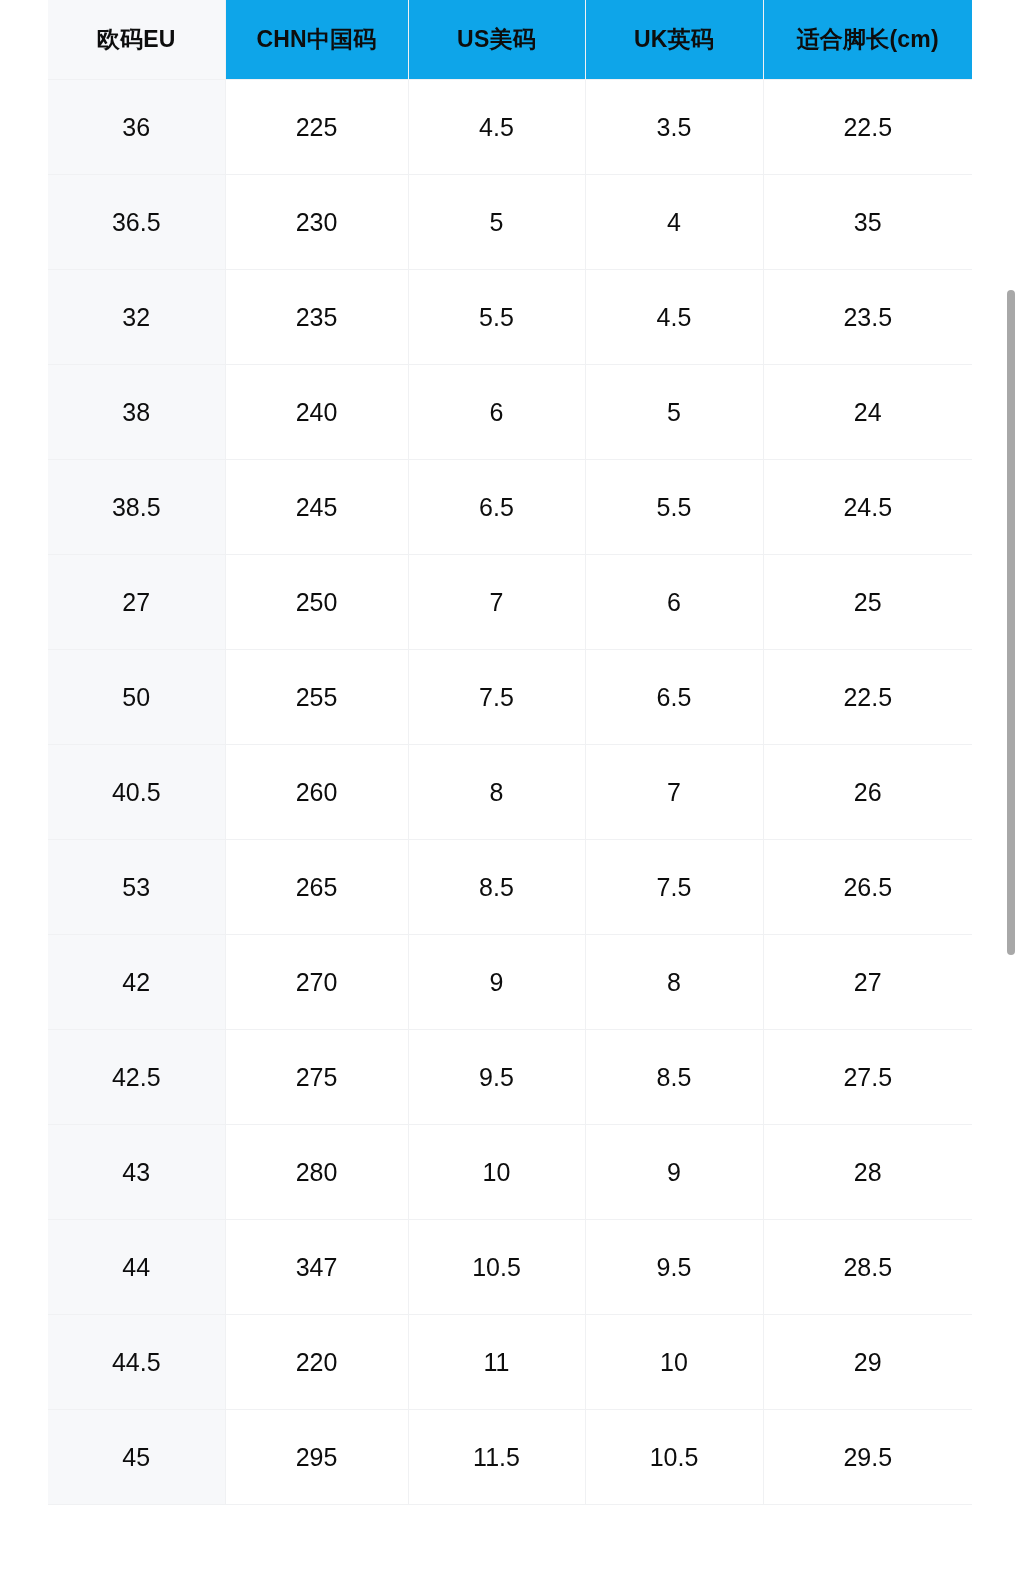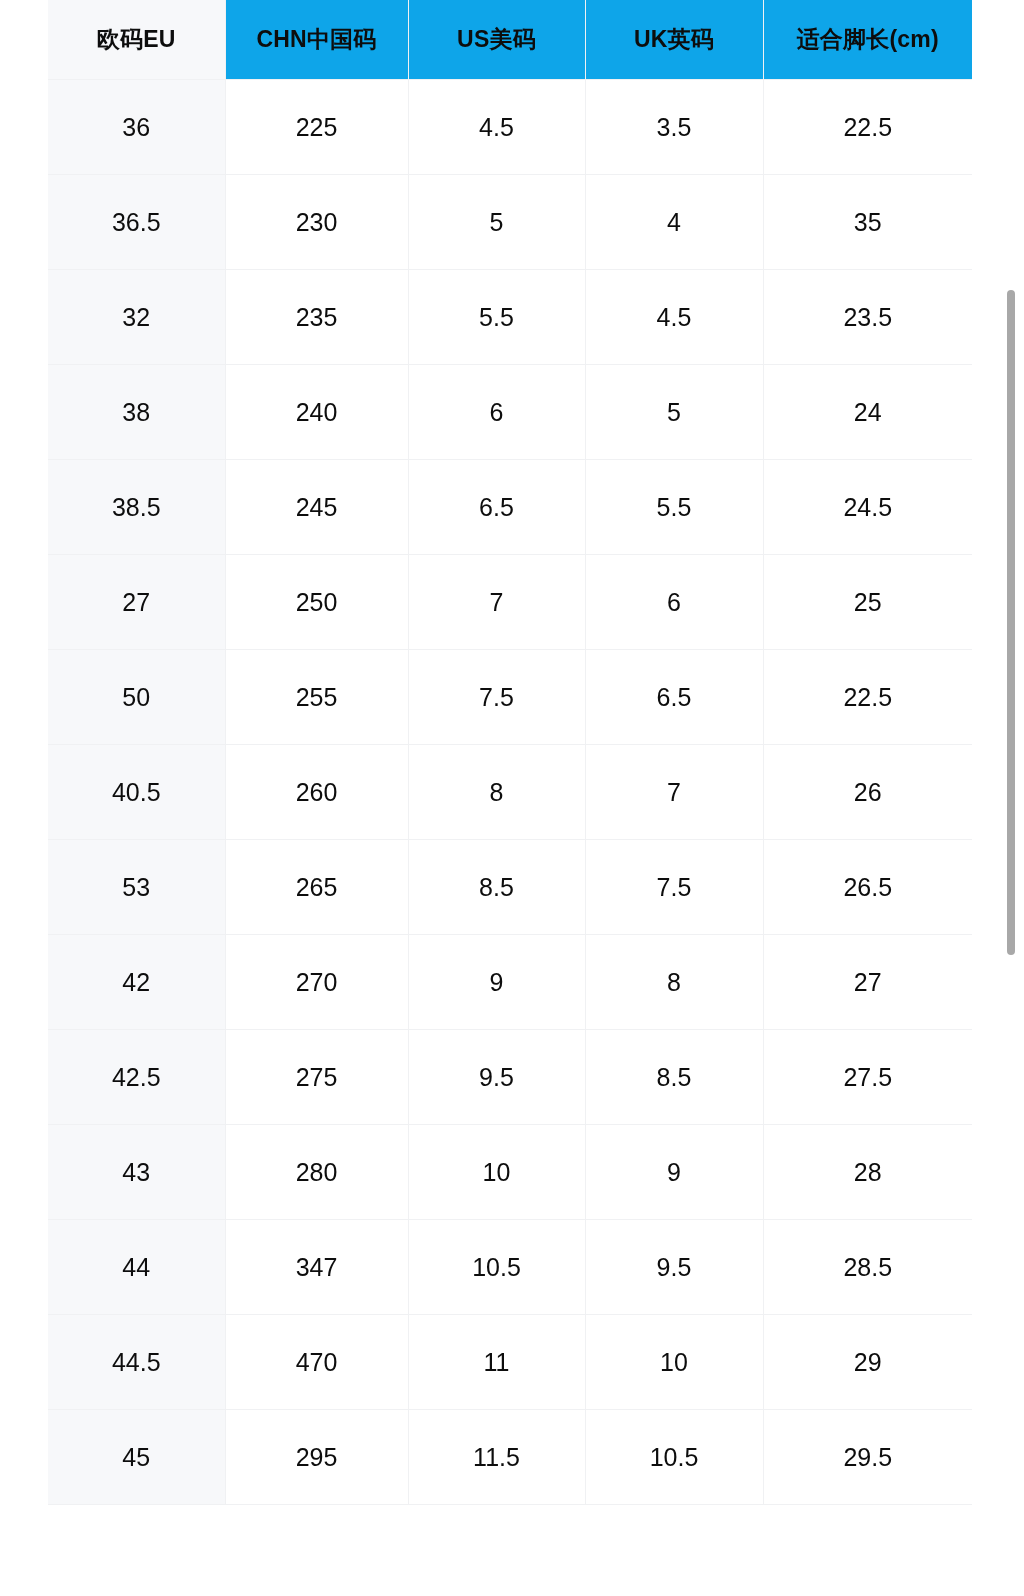--- a/index.html
+++ b/index.html
@@ -200,21 +200,21 @@
         </tr>
         <tr>
           <td class="col-eu">44</td>
           <td>347</td>
           <td>10.5</td>
           <td>9.5</td>
           <td>28.5</td>
         </tr>
         <tr>
           <td class="col-eu">44.5</td>
-          <td>470</td>
+          <td>220</td>
           <td>11</td>
           <td>10</td>
           <td>29</td>
         </tr>
         <tr>
           <td class="col-eu">45</td>
           <td>295</td>
           <td>11.5</td>
           <td>10.5</td>
           <td>29.5</td>

